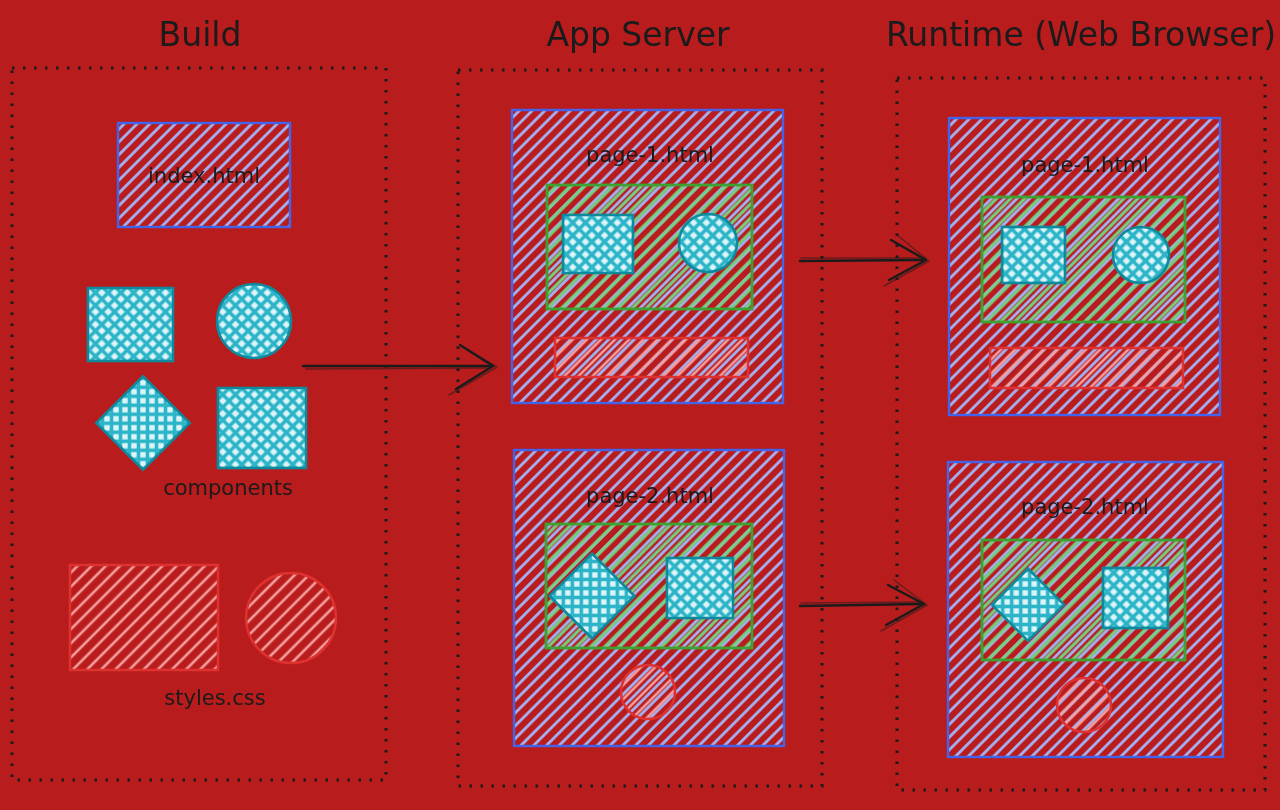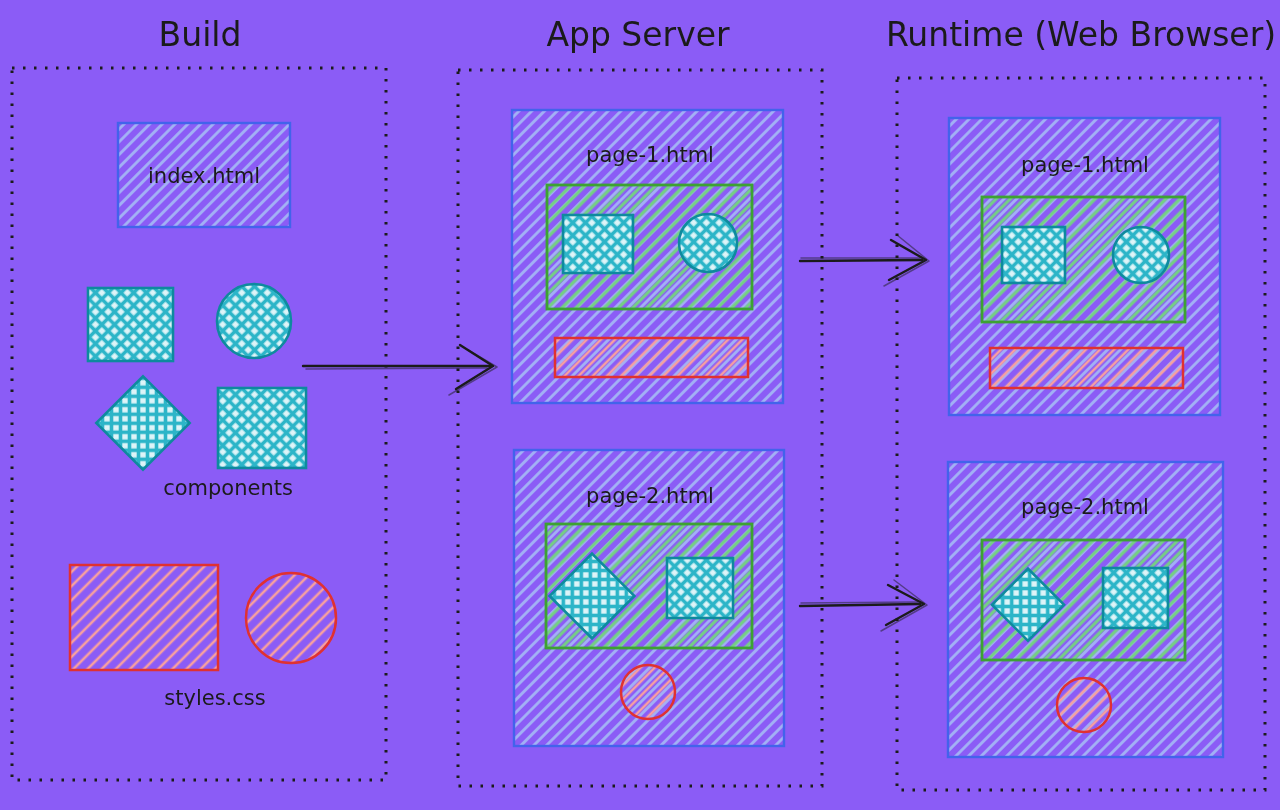--- a/index.html
+++ b/index.html
@@ -12,21 +12,21 @@
     --green-stroke: #3da232;
     --green-hatch: #74d282;
     --red-stroke: #e03131;
     --red-hatch: #f79f9f;
   }
   html, body { margin: 0; padding: 0; background: #ffffff; }
   .stage {
     position: relative;
     width: 1280px;
     height: 810px;
-    background: #8b5cf6;
+    background: #b91c1c;
     overflow: hidden;
   }
   svg { display: block; }
 
   .title {
     font-family: "DejaVu Sans", "Liberation Sans", sans-serif;
     font-size: 33px;
     fill: var(--ink);
     text-anchor: middle;
   }

